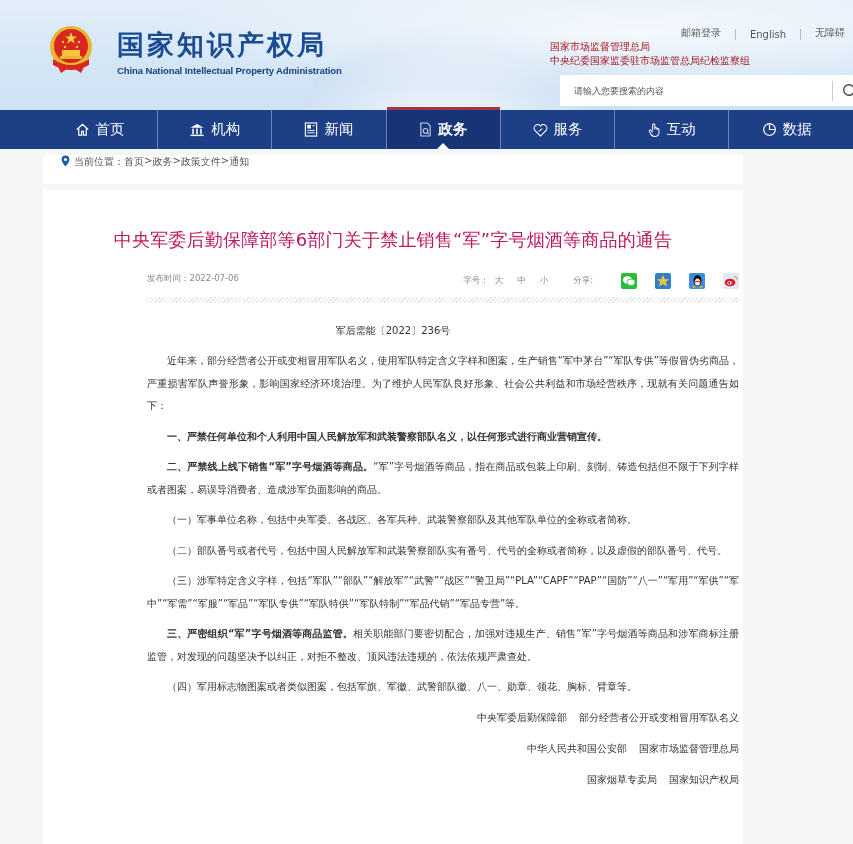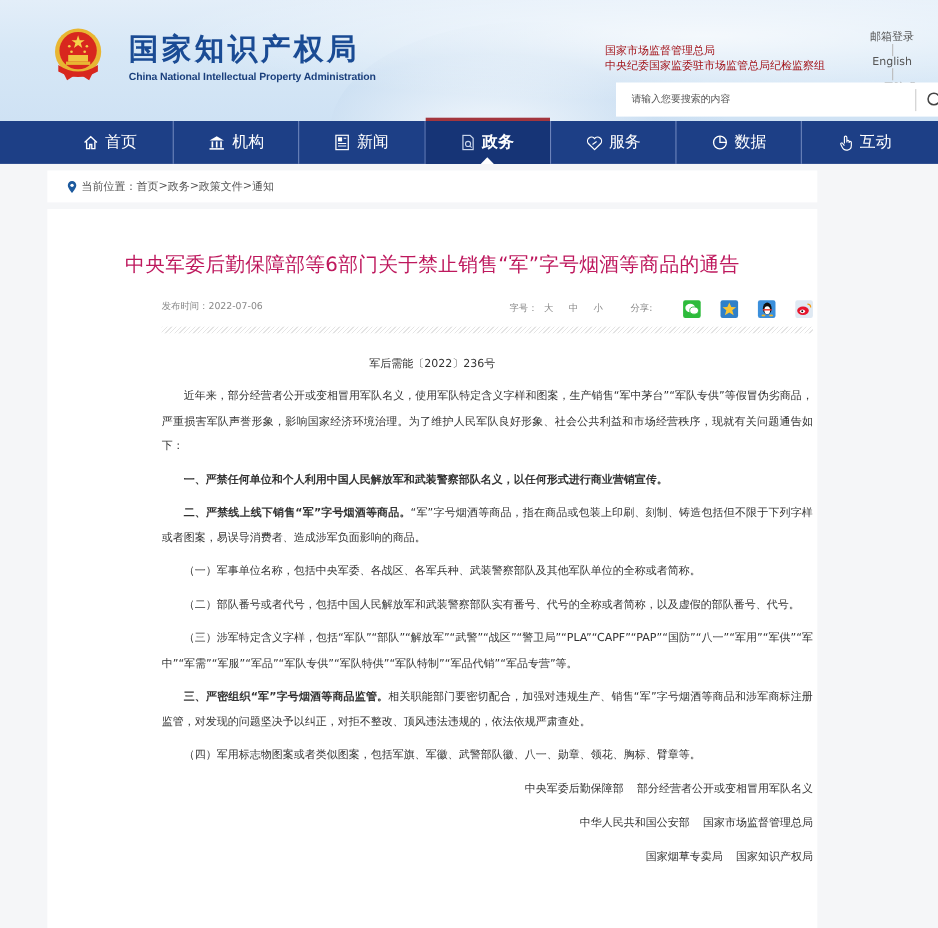--- a/index.html
+++ b/index.html
@@ -32,22 +32,22 @@
     position: absolute; left: 117px; top: 27px;
     font-family: "DejaVu Sans", sans-serif; font-weight: bold;
     font-size: 27px; letter-spacing: 3px; color: #1a4b94;
   }
   .logo-en {
     position: absolute; left: 117px; top: 65px;
     font-family: "Liberation Sans", sans-serif; font-weight: bold;
     font-size: 9.5px; color: #1a3f7c; letter-spacing: -0.1px;
   }
   .toplinks {
-    position: absolute; top: 26px; right: 8px; display: flex; align-items: center;
-    font-size: 10px; color: #555; flex-direction: column;
+    position: absolute; top: 26px; right: 8px; display: flex; align-items: flex-end;
+    font-size: 10px; color: #555;
   }
   .toplinks span.link { padding: 0 14px; cursor: pointer; }
   .toplinks span.link:last-child { padding-right: 0; }
   .toplinks span.sep { width: 1px; height: 11px; background: #bbb; }
   .supervision {
     position: absolute; left: 550px; top: 40px; font-size: 10px; color: #a3141b; line-height: 14px;
   }
   .search-box {
     position: absolute; left: 536px; top: 75px; width: 307px; height: 31px;
     background: #fff; display: flex; align-items: center; margin-left: 24px;
@@ -79,21 +79,21 @@
     content: ""; position: absolute; left: 0; right: 0; top: -3px; height: 3px; background: #a3363e;
   }
   .nav-item.active::after {
     content: ""; position: absolute; bottom: 0; left: 50%; margin-left: -6px;
     border-left: 6px solid transparent; border-right: 6px solid transparent; border-bottom: 6px solid #fff;
   }
 
   
   .breadcrumb {
     position: absolute; left: 43px; top: 155px; width: 700px; height: 29px;
-    background: #fff; display: flex; align-items: center; padding-left: 18px;
+    background: #fff; display: flex; padding-left: 18px;
     font-size: 10px; color: #555;
   }
   .breadcrumb .pin { margin-right: 4px; display: inline-flex; }
   .breadcrumb a { color: #555; text-decoration: none; cursor: pointer; }
   .breadcrumb .gt { color: #555; }
 
   
   .article {
     position: absolute; left: 43px; top: 190px; width: 700px; height: 660px;
     background: #fff;
@@ -227,34 +227,34 @@
     <span class="ico">
         <svg width="15" height="14" viewBox="0 0 16 15">
           <path d="M8 14 L2 8 A3.3 3.3 0 0 1 8 3.2 A3.3 3.3 0 0 1 14 8 Z" fill="none" stroke="#fff" stroke-width="1.2"></path>
           <path d="M6 9 L10 6" stroke="#fff" stroke-width="1.1"></path>
         </svg>
       </span>
     <span>服务</span>
   </div>
   <div class="nav-item">
     <span class="ico">
+        <svg width="13" height="16" viewBox="0 0 14 17">
+          <path d="M5 9 V3 A1.2 1.2 0 0 1 7.4 3 V8 M7.4 7 A1.1 1.1 0 0 1 9.6 7 V8.5 M9.6 8 A1.1 1.1 0 0 1 11.8 8 V11 Q11.8 15 8 15.5 H7 Q4 15.5 2.5 12 L1.5 10 A1 1 0 0 1 3.3 9 L5 11" fill="none" stroke="#fff" stroke-width="1.1"></path>
+        </svg>
+      </span>
+    <span>互动</span>
+  </div>
+  <div class="nav-item">
+    <span class="ico">
         <svg width="15" height="15" viewBox="0 0 16 16">
           <circle cx="8" cy="8" r="6.2" fill="none" stroke="#fff" stroke-width="1.3"></circle>
           <path d="M8 2 V8 H14" fill="none" stroke="#fff" stroke-width="1.3"></path>
         </svg>
       </span>
     <span>数据</span>
-  </div>
-  <div class="nav-item">
-    <span class="ico">
-        <svg width="13" height="16" viewBox="0 0 14 17">
-          <path d="M5 9 V3 A1.2 1.2 0 0 1 7.4 3 V8 M7.4 7 A1.1 1.1 0 0 1 9.6 7 V8.5 M9.6 8 A1.1 1.1 0 0 1 11.8 8 V11 Q11.8 15 8 15.5 H7 Q4 15.5 2.5 12 L1.5 10 A1 1 0 0 1 3.3 9 L5 11" fill="none" stroke="#fff" stroke-width="1.1"></path>
-        </svg>
-      </span>
-    <span>互动</span>
   </div>
 </div>
 
 <div class="breadcrumb">
   <span class="pin">
       <svg width="9" height="12" viewBox="0 0 10 13">
         <path d="M5 0.5 A4.3 4.3 0 0 1 9.3 4.8 C9.3 8 5 12.5 5 12.5 C5 12.5 0.7 8 0.7 4.8 A4.3 4.3 0 0 1 5 0.5 Z" fill="#1d5a9e"></path>
         <circle cx="5" cy="4.8" r="1.7" fill="#fff"></circle>
       </svg>
     </span>

